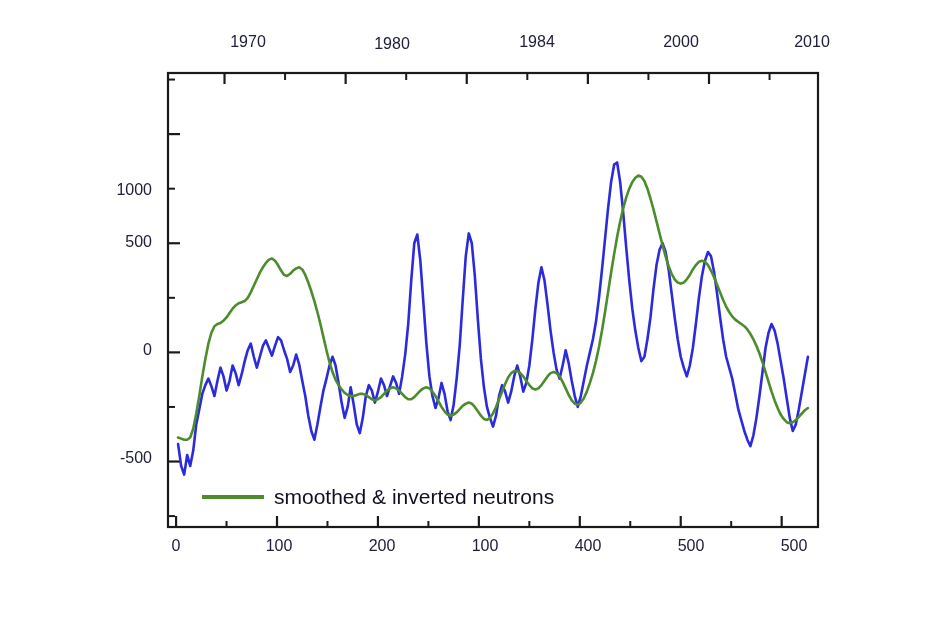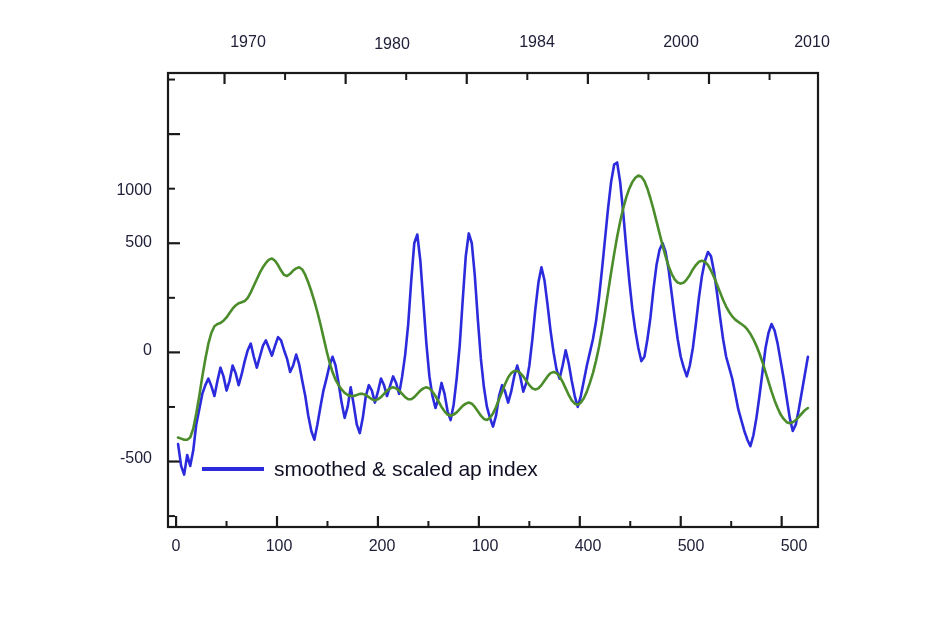--- a/index.html
+++ b/index.html
@@ -111,18 +111,18 @@
         <line x1="168" y1="297.81730769230774" x2="175" y2="297.81730769230774" stroke="#1a1a1a" stroke-width="2"></line>
         <line x1="168" y1="188.68269230769232" x2="175" y2="188.68269230769232" stroke="#1a1a1a" stroke-width="2"></line>
         <line x1="168" y1="79.5480769230769" x2="175" y2="79.5480769230769" stroke="#1a1a1a" stroke-width="2"></line>
       </g>
     <g id="series-group">
         <path d="M178.09,444.06 L181.12,465.88 L184.15,474.62 L187.18,454.97 L190.20,465.88 L193.23,450.61 L196.26,424.41 L199.29,409.13 L202.32,393.86 L205.34,385.13 L208.37,378.58 L211.40,386.22 L214.43,396.04 L217.46,380.76 L220.48,367.66 L223.51,376.39 L226.54,390.58 L229.57,380.76 L232.60,365.48 L235.62,373.12 L238.65,385.13 L241.68,374.21 L244.71,361.12 L247.74,350.20 L250.76,343.65 L253.79,356.75 L256.82,367.66 L259.85,356.75 L262.88,345.84 L265.90,340.38 L268.93,348.02 L271.96,355.66 L274.99,345.84 L278.02,337.11 L281.04,340.38 L284.07,350.20 L287.10,358.93 L290.13,372.03 L293.16,365.48 L296.18,354.57 L299.21,364.39 L302.24,380.76 L305.27,396.04 L308.30,415.68 L311.32,430.96 L314.35,439.69 L317.38,424.41 L320.41,406.95 L323.43,390.58 L326.46,378.58 L329.49,365.48 L332.52,356.75 L335.55,365.48 L338.57,382.94 L341.60,402.59 L344.63,417.87 L347.66,406.95 L350.69,387.31 L353.71,404.77 L356.74,424.41 L359.77,433.14 L362.80,417.87 L365.83,396.04 L368.85,385.13 L371.88,390.58 L374.91,402.59 L377.94,391.67 L380.97,378.58 L383.99,385.13 L387.02,396.04 L390.05,386.22 L393.08,376.39 L396.11,382.94 L399.13,393.86 L402.16,376.39 L405.19,354.57 L408.22,324.01 L411.25,280.36 L414.27,243.25 L417.30,234.52 L420.33,260.71 L423.36,302.18 L426.39,343.65 L429.41,376.39 L432.44,396.04 L435.47,408.04 L438.50,398.22 L441.52,382.94 L444.55,393.86 L447.58,411.32 L450.61,420.05 L453.64,404.77 L456.66,378.58 L459.69,345.84 L462.72,300.00 L465.75,256.35 L468.78,233.43 L471.80,243.25 L474.83,275.99 L477.86,319.64 L480.89,358.93 L483.92,387.31 L486.94,406.95 L489.97,417.87 L493.00,426.60 L496.03,415.68 L499.06,396.04 L502.08,385.13 L505.11,391.67 L508.14,402.59 L511.17,391.67 L514.20,376.39 L517.22,365.48 L520.25,376.39 L523.28,391.67 L526.31,382.94 L529.34,365.48 L532.36,339.29 L535.39,308.73 L538.42,282.54 L541.45,267.26 L544.48,280.36 L547.50,304.37 L550.53,330.56 L553.56,352.38 L556.59,369.85 L559.61,378.58 L562.64,365.48 L565.67,350.20 L568.70,363.30 L571.73,380.76 L574.75,396.04 L577.78,406.95 L580.81,396.04 L583.84,380.76 L586.87,365.48 L589.89,352.38 L592.92,339.29 L595.95,321.83 L598.98,297.82 L602.01,269.44 L605.03,238.88 L608.06,208.33 L611.09,182.13 L614.12,164.67 L617.15,162.49 L620.17,182.13 L623.20,212.69 L626.23,247.62 L629.26,280.36 L632.29,308.73 L635.31,330.56 L638.34,348.02 L641.37,361.12 L644.40,356.75 L647.43,339.29 L650.45,317.46 L653.48,289.09 L656.51,265.08 L659.54,249.80 L662.57,243.25 L665.59,251.98 L668.62,269.44 L671.65,293.45 L674.68,317.46 L677.70,339.29 L680.73,356.75 L683.76,367.66 L686.79,376.39 L689.82,365.48 L692.84,348.02 L695.87,324.01 L698.90,297.82 L701.93,275.99 L704.96,260.71 L707.98,251.98 L711.01,256.35 L714.04,271.63 L717.07,293.45 L720.10,317.46 L723.12,339.29 L726.15,356.75 L729.18,367.66 L732.21,378.58 L735.24,393.86 L738.26,409.13 L741.29,420.05 L744.32,430.96 L747.35,439.69 L750.38,446.24 L753.40,435.33 L756.43,417.87 L759.46,396.04 L762.49,372.03 L765.52,348.02 L768.54,332.74 L771.57,324.01 L774.60,330.56 L777.63,343.65 L780.66,361.12 L783.68,378.58 L786.71,398.22 L789.74,417.87 L792.77,430.96 L795.80,424.41 L798.82,409.13 L801.85,391.67 L804.88,374.21 L807.91,356.75" fill="none" stroke="#2b2bdd" stroke-width="2.6" stroke-linejoin="round" stroke-linecap="round"></path>
         <path d="M178.09,437.51 L181.12,438.60 L184.15,439.69 L187.18,439.69 L190.20,437.51 L193.23,428.78 L196.26,413.50 L199.29,396.04 L202.32,376.39 L205.34,358.93 L208.37,343.65 L211.40,332.74 L214.43,326.19 L217.46,324.01 L220.48,322.92 L223.51,320.74 L226.54,317.46 L229.57,313.10 L232.60,308.73 L235.62,305.46 L238.65,303.27 L241.68,302.18 L244.71,301.09 L247.74,297.82 L250.76,292.36 L253.79,285.81 L256.82,279.26 L259.85,272.72 L262.88,267.26 L265.90,262.89 L268.93,259.62 L271.96,258.53 L274.99,260.71 L278.02,265.08 L281.04,270.53 L284.07,274.90 L287.10,275.99 L290.13,273.81 L293.16,270.53 L296.18,268.35 L299.21,267.26 L302.24,269.44 L305.27,274.90 L308.30,282.54 L311.32,291.27 L314.35,301.09 L317.38,312.00 L320.41,324.01 L323.43,337.11 L326.46,350.20 L329.49,362.21 L332.52,372.03 L335.55,379.67 L338.57,385.13 L341.60,389.49 L344.63,392.76 L347.66,394.95 L350.69,396.04 L353.71,396.04 L356.74,394.95 L359.77,393.86 L362.80,393.86 L365.83,394.95 L368.85,397.13 L371.88,399.31 L374.91,400.40 L377.94,399.31 L380.97,397.13 L383.99,393.86 L387.02,390.58 L390.05,388.40 L393.08,387.31 L396.11,388.40 L399.13,390.58 L402.16,393.86 L405.19,397.13 L408.22,399.31 L411.25,399.31 L414.27,397.13 L417.30,393.86 L420.33,390.58 L423.36,388.40 L426.39,387.31 L429.41,388.40 L432.44,391.67 L435.47,396.04 L438.50,401.50 L441.52,406.95 L444.55,411.32 L447.58,414.59 L450.61,415.68 L453.64,414.59 L456.66,412.41 L459.69,409.13 L462.72,405.86 L465.75,403.68 L468.78,402.59 L471.80,403.68 L474.83,406.95 L477.86,411.32 L480.89,415.68 L483.92,418.96 L486.94,420.05 L489.97,417.87 L493.00,413.50 L496.03,406.95 L499.06,399.31 L502.08,391.67 L505.11,384.03 L508.14,377.49 L511.17,373.12 L514.20,370.94 L517.22,370.94 L520.25,373.12 L523.28,376.39 L526.31,380.76 L529.34,385.13 L532.36,388.40 L535.39,389.49 L538.42,388.40 L541.45,385.13 L544.48,380.76 L547.50,376.39 L550.53,373.12 L553.56,372.03 L556.59,373.12 L559.61,376.39 L562.64,381.85 L565.67,388.40 L568.70,394.95 L571.73,400.40 L574.75,403.68 L577.78,404.77 L580.81,402.59 L583.84,398.22 L586.87,391.67 L589.89,382.94 L592.92,373.12 L595.95,361.12 L598.98,346.93 L602.01,330.56 L605.03,312.00 L608.06,292.36 L611.09,272.72 L614.12,254.16 L617.15,236.70 L620.17,221.42 L623.20,208.33 L626.23,197.41 L629.26,188.68 L632.29,182.13 L635.31,177.77 L638.34,175.59 L641.37,176.68 L644.40,181.04 L647.43,188.68 L650.45,198.50 L653.48,209.42 L656.51,221.42 L659.54,233.43 L662.57,245.43 L665.59,256.35 L668.62,266.17 L671.65,273.81 L674.68,279.26 L677.70,282.54 L680.73,283.63 L683.76,282.54 L686.79,279.26 L689.82,274.90 L692.84,269.44 L695.87,265.08 L698.90,261.80 L701.93,260.71 L704.96,261.80 L707.98,265.08 L711.01,270.53 L714.04,277.08 L717.07,284.72 L720.10,292.36 L723.12,300.00 L726.15,306.55 L729.18,312.00 L732.21,316.37 L735.24,319.64 L738.26,321.83 L741.29,324.01 L744.32,326.19 L747.35,329.47 L750.38,333.83 L753.40,339.29 L756.43,345.84 L759.46,353.48 L762.49,362.21 L765.52,372.03 L768.54,381.85 L771.57,391.67 L774.60,400.40 L777.63,408.04 L780.66,414.59 L783.68,418.96 L786.71,422.23 L789.74,423.32 L792.77,422.23 L795.80,420.05 L798.82,416.77 L801.85,413.50 L804.88,410.23 L807.91,408.04" fill="none" stroke="#4b8c2b" stroke-width="2.6" stroke-linejoin="round" stroke-linecap="round"></path>
       </g>
   </svg>
 
-  <div class="legend-row" style="left:202px; top:458px;">
-    <span class="legend-swatch" id="sw0" style="background: rgb(43, 43, 221);"></span>
-    <span class="legend-text">smoothed &amp; scaled ap index</span>
+  <div class="legend-row" style="left:202px; top:486px;">
+    <span class="legend-swatch" id="sw1" style="background: rgb(75, 140, 43);"></span>
+    <span class="legend-text">smoothed &amp; inverted neutrons</span>
   </div>
 
 </div>
 
 </body></html>

